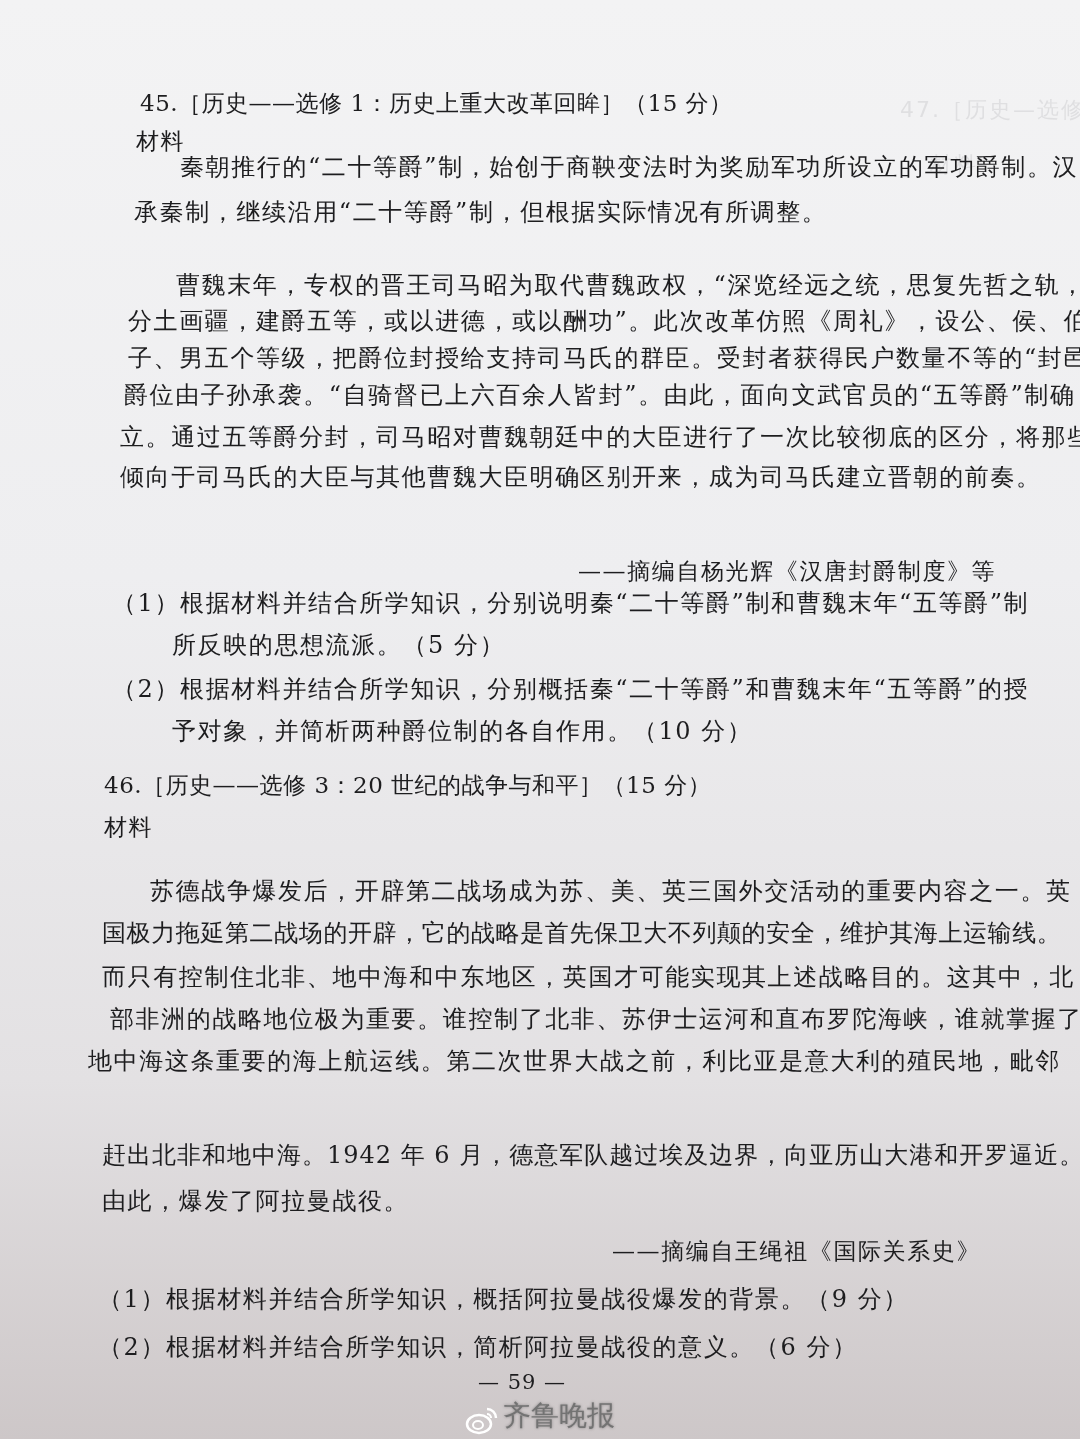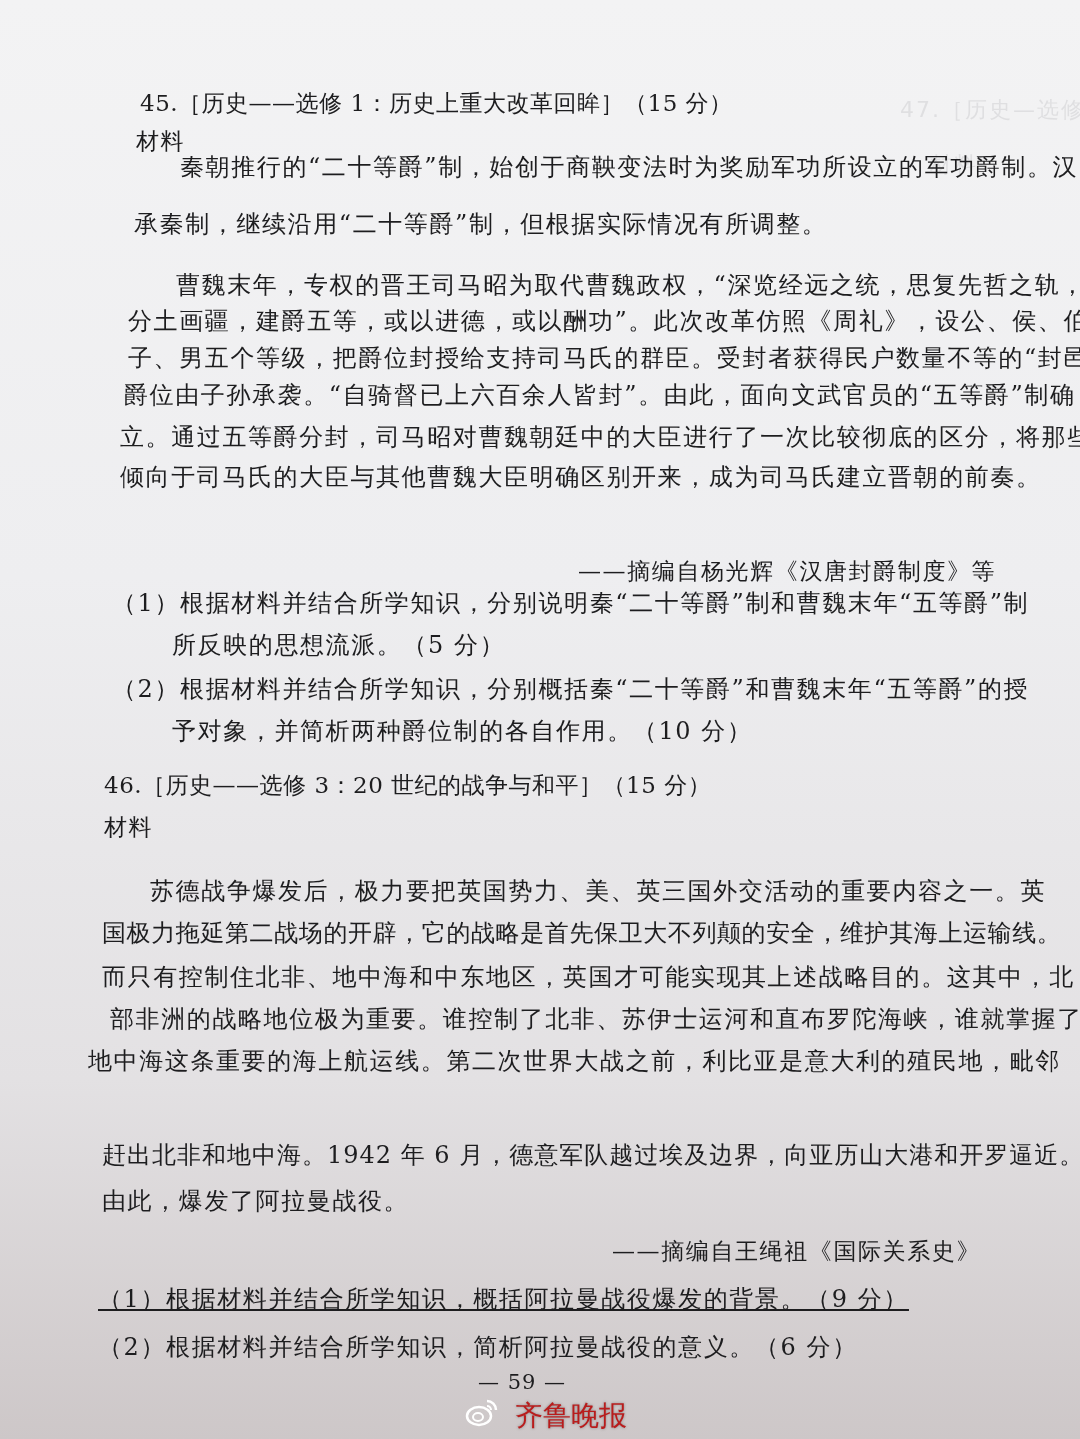--- a/index.html
+++ b/index.html
@@ -14,69 +14,69 @@
     opacity: 0.45; white-space: nowrap; pointer-events: none;
     font-family: "DejaVu Sans", sans-serif;
   }
   .page { position: absolute; left: 0; top: 0; width: 1080px; height: 1439px; }
   .line { position: absolute; white-space: nowrap; font-size: 24px; line-height: 30px; letter-spacing: 1.6px; }
   .heading { font-size: 23px; letter-spacing: 0.5px; }
   .label { font-size: 23px; }
   .source { font-size: 23px; }
   .pagenum { position: absolute; left: 478px; top: 1370px; font-size: 21px; letter-spacing: 1px; }
   .watermark {
-    position: absolute; left: 465px; top: 1397px; display: flex; align-items: flex-start; gap: 16px;
-    color: #b91c1c; font-family: "DejaVu Sans", sans-serif; font-size: 28px;
+    position: absolute; left: 465px; top: 1397px; display: flex; align-items: flex-end; gap: 4px;
+    color: #737373; font-family: "DejaVu Sans", sans-serif; font-size: 28px;
     text-shadow: 0 0 3px rgba(0,0,0,0.35);
   }
   .weibo-icon { width: 34px; height: 30px; }
 </style>
 </head>
 <body>
 
 <div class="bleed" style="left:900px;top:95px;">47.［历史—选修4</div>
 <div class="bleed" style="left:930px;top:150px;">材料</div>
 
 <div class="page">
 
   <div class="line heading" style="left:140px;top:88px;text-align:center;">45.［历史——选修 1：历史上重大改革回眸］（15 分）</div>
   <div class="line label" style="left:136px;top:126px;">材料</div>
 
   <div class="line" style="left:180px;top:152px;">秦朝推行的“二十等爵”制，始创于商鞅变法时为奖励军功所设立的军功爵制。汉</div>
-  <div class="line" style="left:134px;top:209px;">承秦制，继续沿用“二十等爵”制，但根据实际情况有所调整。</div>
+  <div class="line" style="left:134px;top:197px;">承秦制，继续沿用“二十等爵”制，但根据实际情况有所调整。</div>
 
   <div class="line" style="left:176px;top:270px;">曹魏末年，专权的晋王司马昭为取代曹魏政权，“深览经远之统，思复先哲之轨，</div>
   <div class="line" style="left:128px;top:306px;">分土画疆，建爵五等，或以进德，或以酬功”。此次改革仿照《周礼》，设公、侯、伯、</div>
   <div class="line" style="left:128px;top:343px;">子、男五个等级，把爵位封授给支持司马氏的群臣。受封者获得民户数量不等的“封邑”，</div>
   <div class="line" style="left:124px;top:380px;">爵位由子孙承袭。“自骑督已上六百余人皆封”。由此，面向文武官员的“五等爵”制确</div>
   <div class="line" style="left:120px;top:422px;">立。通过五等爵分封，司马昭对曹魏朝廷中的大臣进行了一次比较彻底的区分，将那些</div>
   <div class="line" style="left:120px;top:462px;text-align:right;">倾向于司马氏的大臣与其他曹魏大臣明确区别开来，成为司马氏建立晋朝的前奏。</div>
   <div class="line" style="left:120px;top:500px;"></div>
 
   <div class="line source" style="left:578px;top:556px;">——摘编自杨光辉《汉唐封爵制度》等</div>
 
   <div class="line" style="left:112px;top:588px;">（1）根据材料并结合所学知识，分别说明秦“二十等爵”制和曹魏末年“五等爵”制</div>
   <div class="line" style="left:172px;top:630px;">所反映的思想流派。（5 分）</div>
   <div class="line" style="left:112px;top:674px;">（2）根据材料并结合所学知识，分别概括秦“二十等爵”和曹魏末年“五等爵”的授</div>
   <div class="line" style="left:172px;top:716px;">予对象，并简析两种爵位制的各自作用。（10 分）</div>
 
   <div class="line heading" style="left:104px;top:770px;">46.［历史——选修 3：20 世纪的战争与和平］（15 分）</div>
   <div class="line label" style="left:104px;top:812px;">材料</div>
 
-  <div class="line" style="left:150px;top:876px;">苏德战争爆发后，极力要把英国势力、美、英三国外交活动的重要内容之一。英</div>
+  <div class="line" style="left:150px;top:876px;">苏德战争爆发后，开辟第二战场成为苏、美、英三国外交活动的重要内容之一。英</div>
   <div class="line" style="left:102px;top:918px;letter-spacing:0.6px;">国极力拖延第二战场的开辟，它的战略是首先保卫大不列颠的安全，维护其海上运输线。</div>
   <div class="line" style="left:102px;top:962px;">而只有控制住北非、地中海和中东地区，英国才可能实现其上述战略目的。这其中，北</div>
   <div class="line" style="left:110px;top:1004px;">部非洲的战略地位极为重要。谁控制了北非、苏伊士运河和直布罗陀海峡，谁就掌握了</div>
   <div class="line" style="left:88px;top:1046px;">地中海这条重要的海上航运线。第二次世界大战之前，利比亚是意大利的殖民地，毗邻</div>
   <div class="line" style="left:102px;top:1140px;letter-spacing:1px;">赶出北非和地中海。1942 年 6 月，德意军队越过埃及边界，向亚历山大港和开罗逼近。</div>
   <div class="line" style="left:102px;top:1186px;">由此，爆发了阿拉曼战役。</div>
 
   <div class="line source" style="left:612px;top:1236px;">——摘编自王绳祖《国际关系史》</div>
 
-  <div class="line" style="left:98px;top:1284px;text-decoration:underline;">（1）根据材料并结合所学知识，概括阿拉曼战役爆发的背景。（9 分）</div>
+  <div class="line" style="left:98px;top:1284px;">（1）根据材料并结合所学知识，概括阿拉曼战役爆发的背景。（9 分）</div>
   <div class="line" style="left:98px;top:1332px;">（2）根据材料并结合所学知识，简析阿拉曼战役的意义。（6 分）</div>
 
   <div class="pagenum">— 59 —</div>
 
   <div class="watermark">
     <svg class="weibo-icon" viewBox="0 0 34 30">
       <ellipse cx="14" cy="19" rx="12" ry="9" fill="none" stroke="#ffffff" stroke-width="2.5"></ellipse>
       <ellipse cx="13" cy="20" rx="5" ry="4" fill="none" stroke="#ffffff" stroke-width="2"></ellipse>
       <path d="M22 4 A9 9 0 0 1 31 13" fill="none" stroke="#ffffff" stroke-width="2.5"></path>
       <path d="M22 9 A4 4 0 0 1 26 13" fill="none" stroke="#ffffff" stroke-width="2.2"></path>

